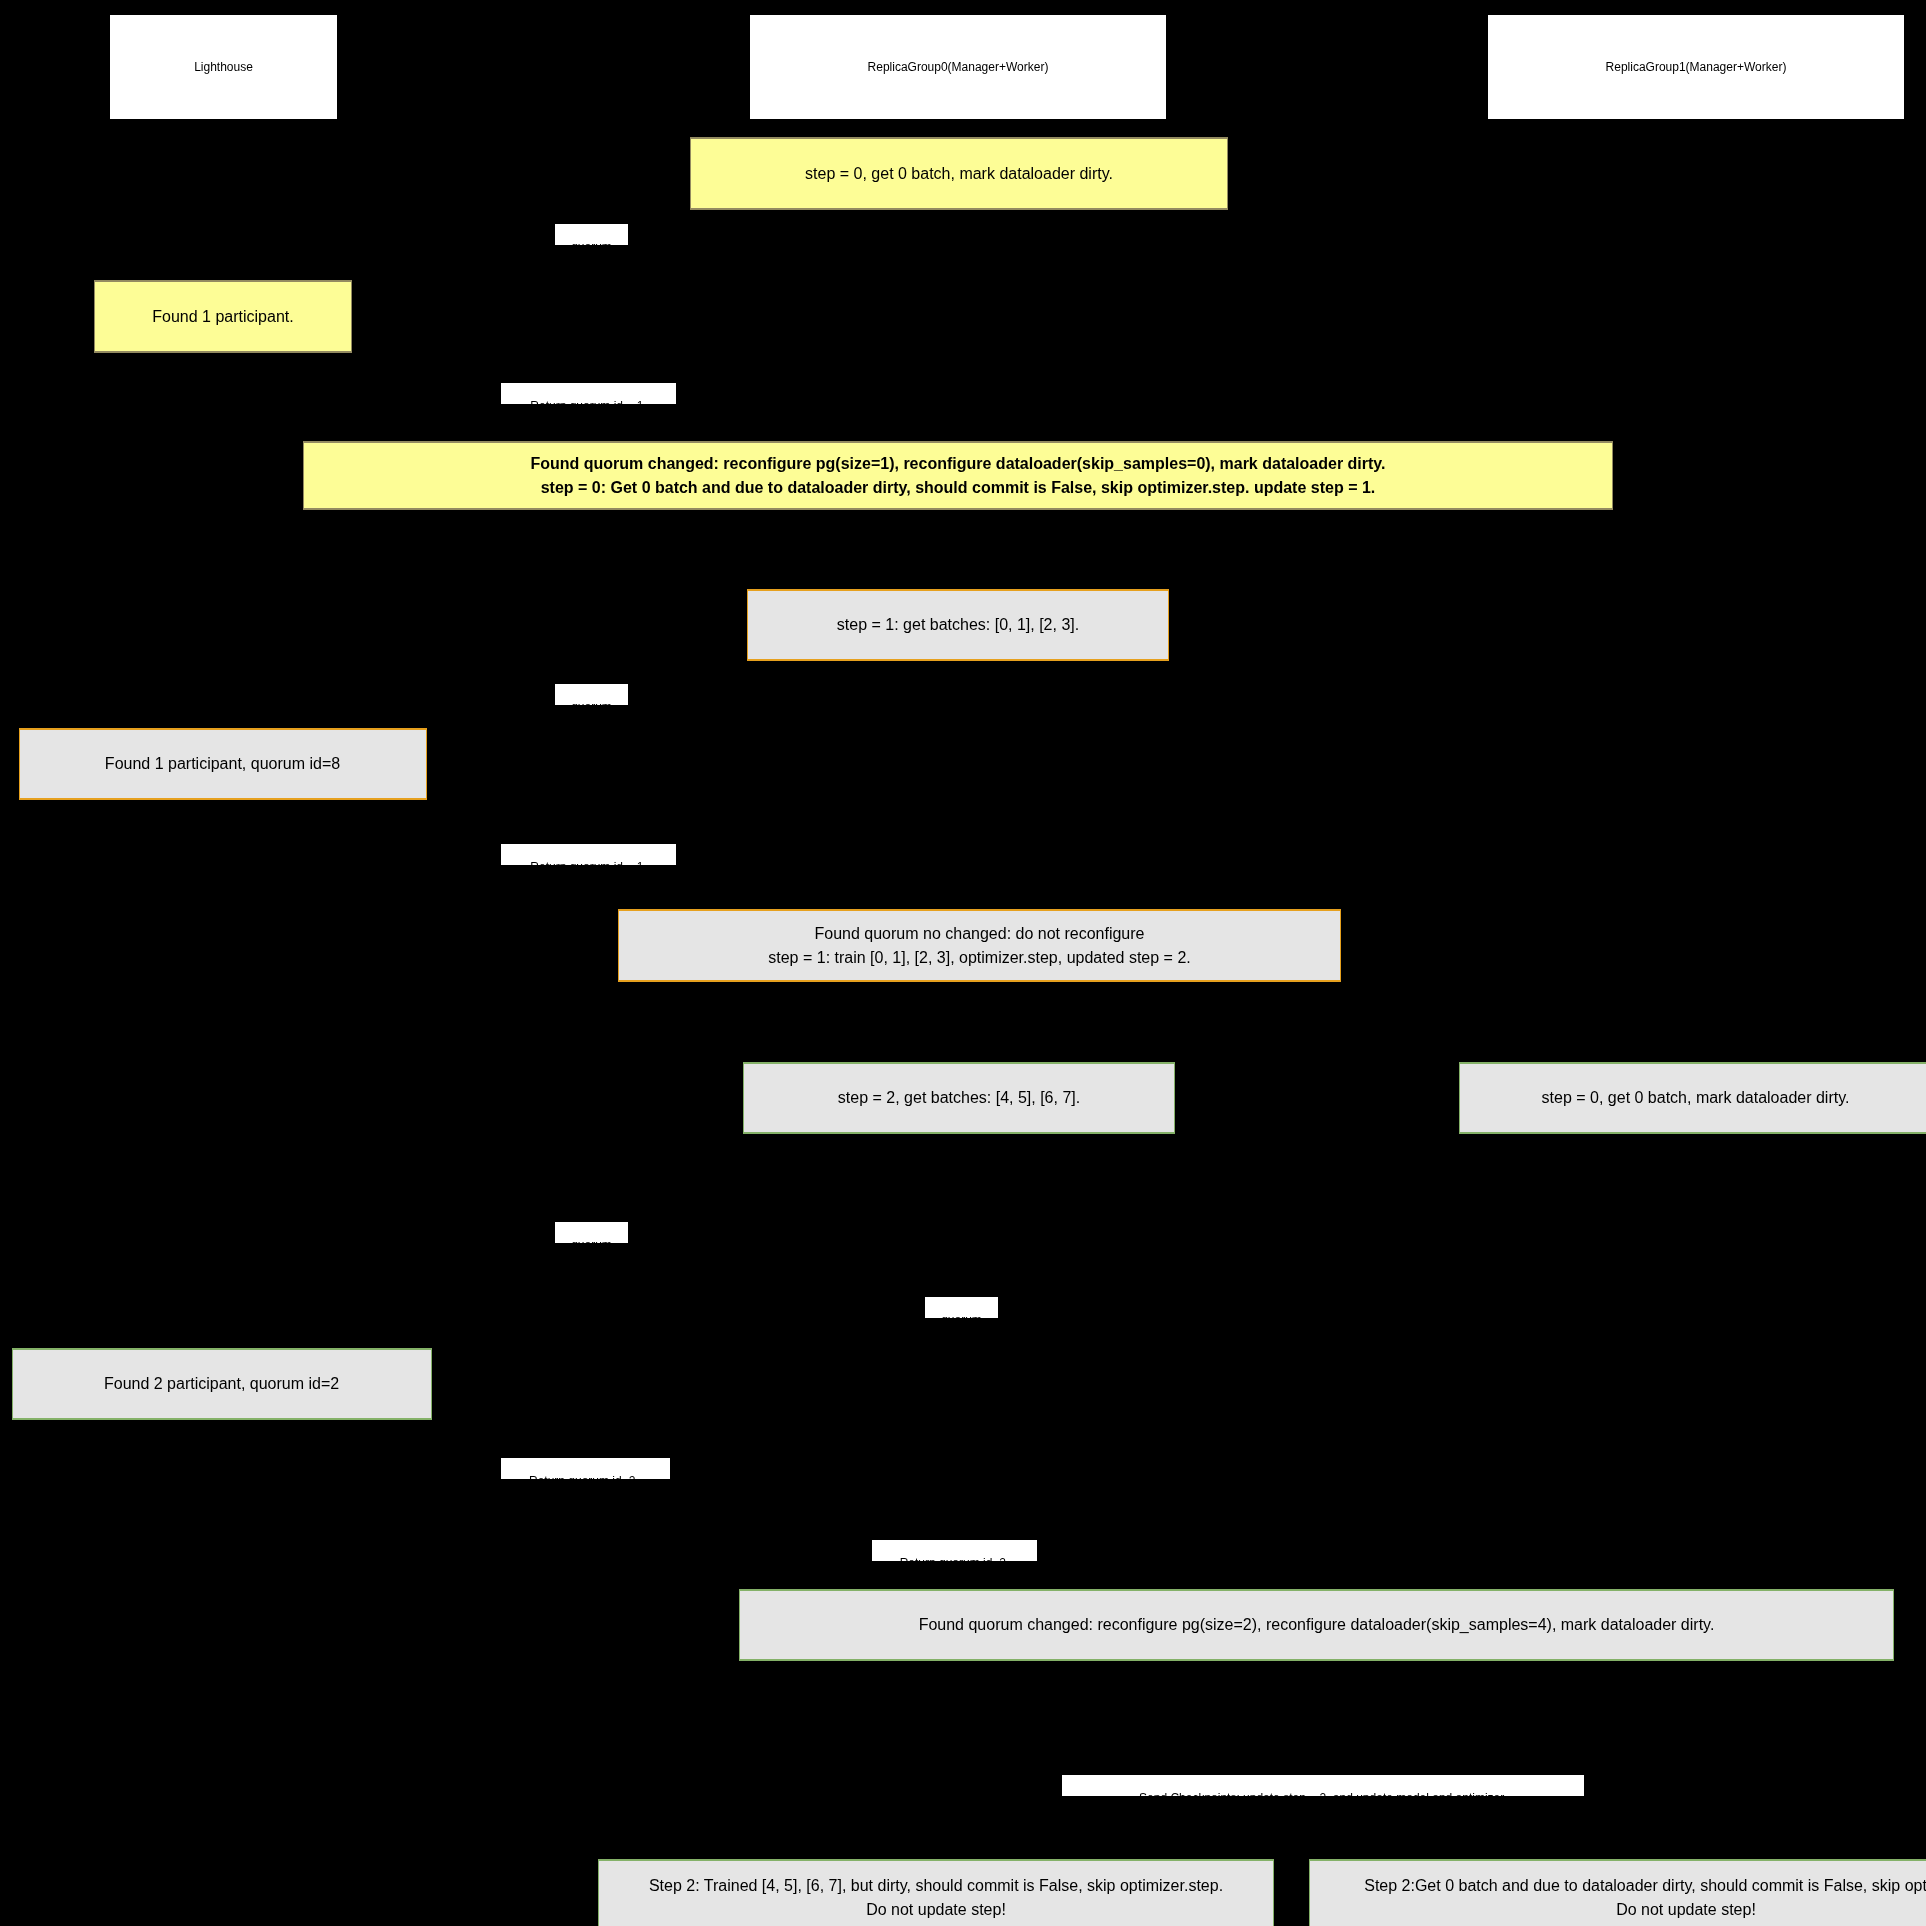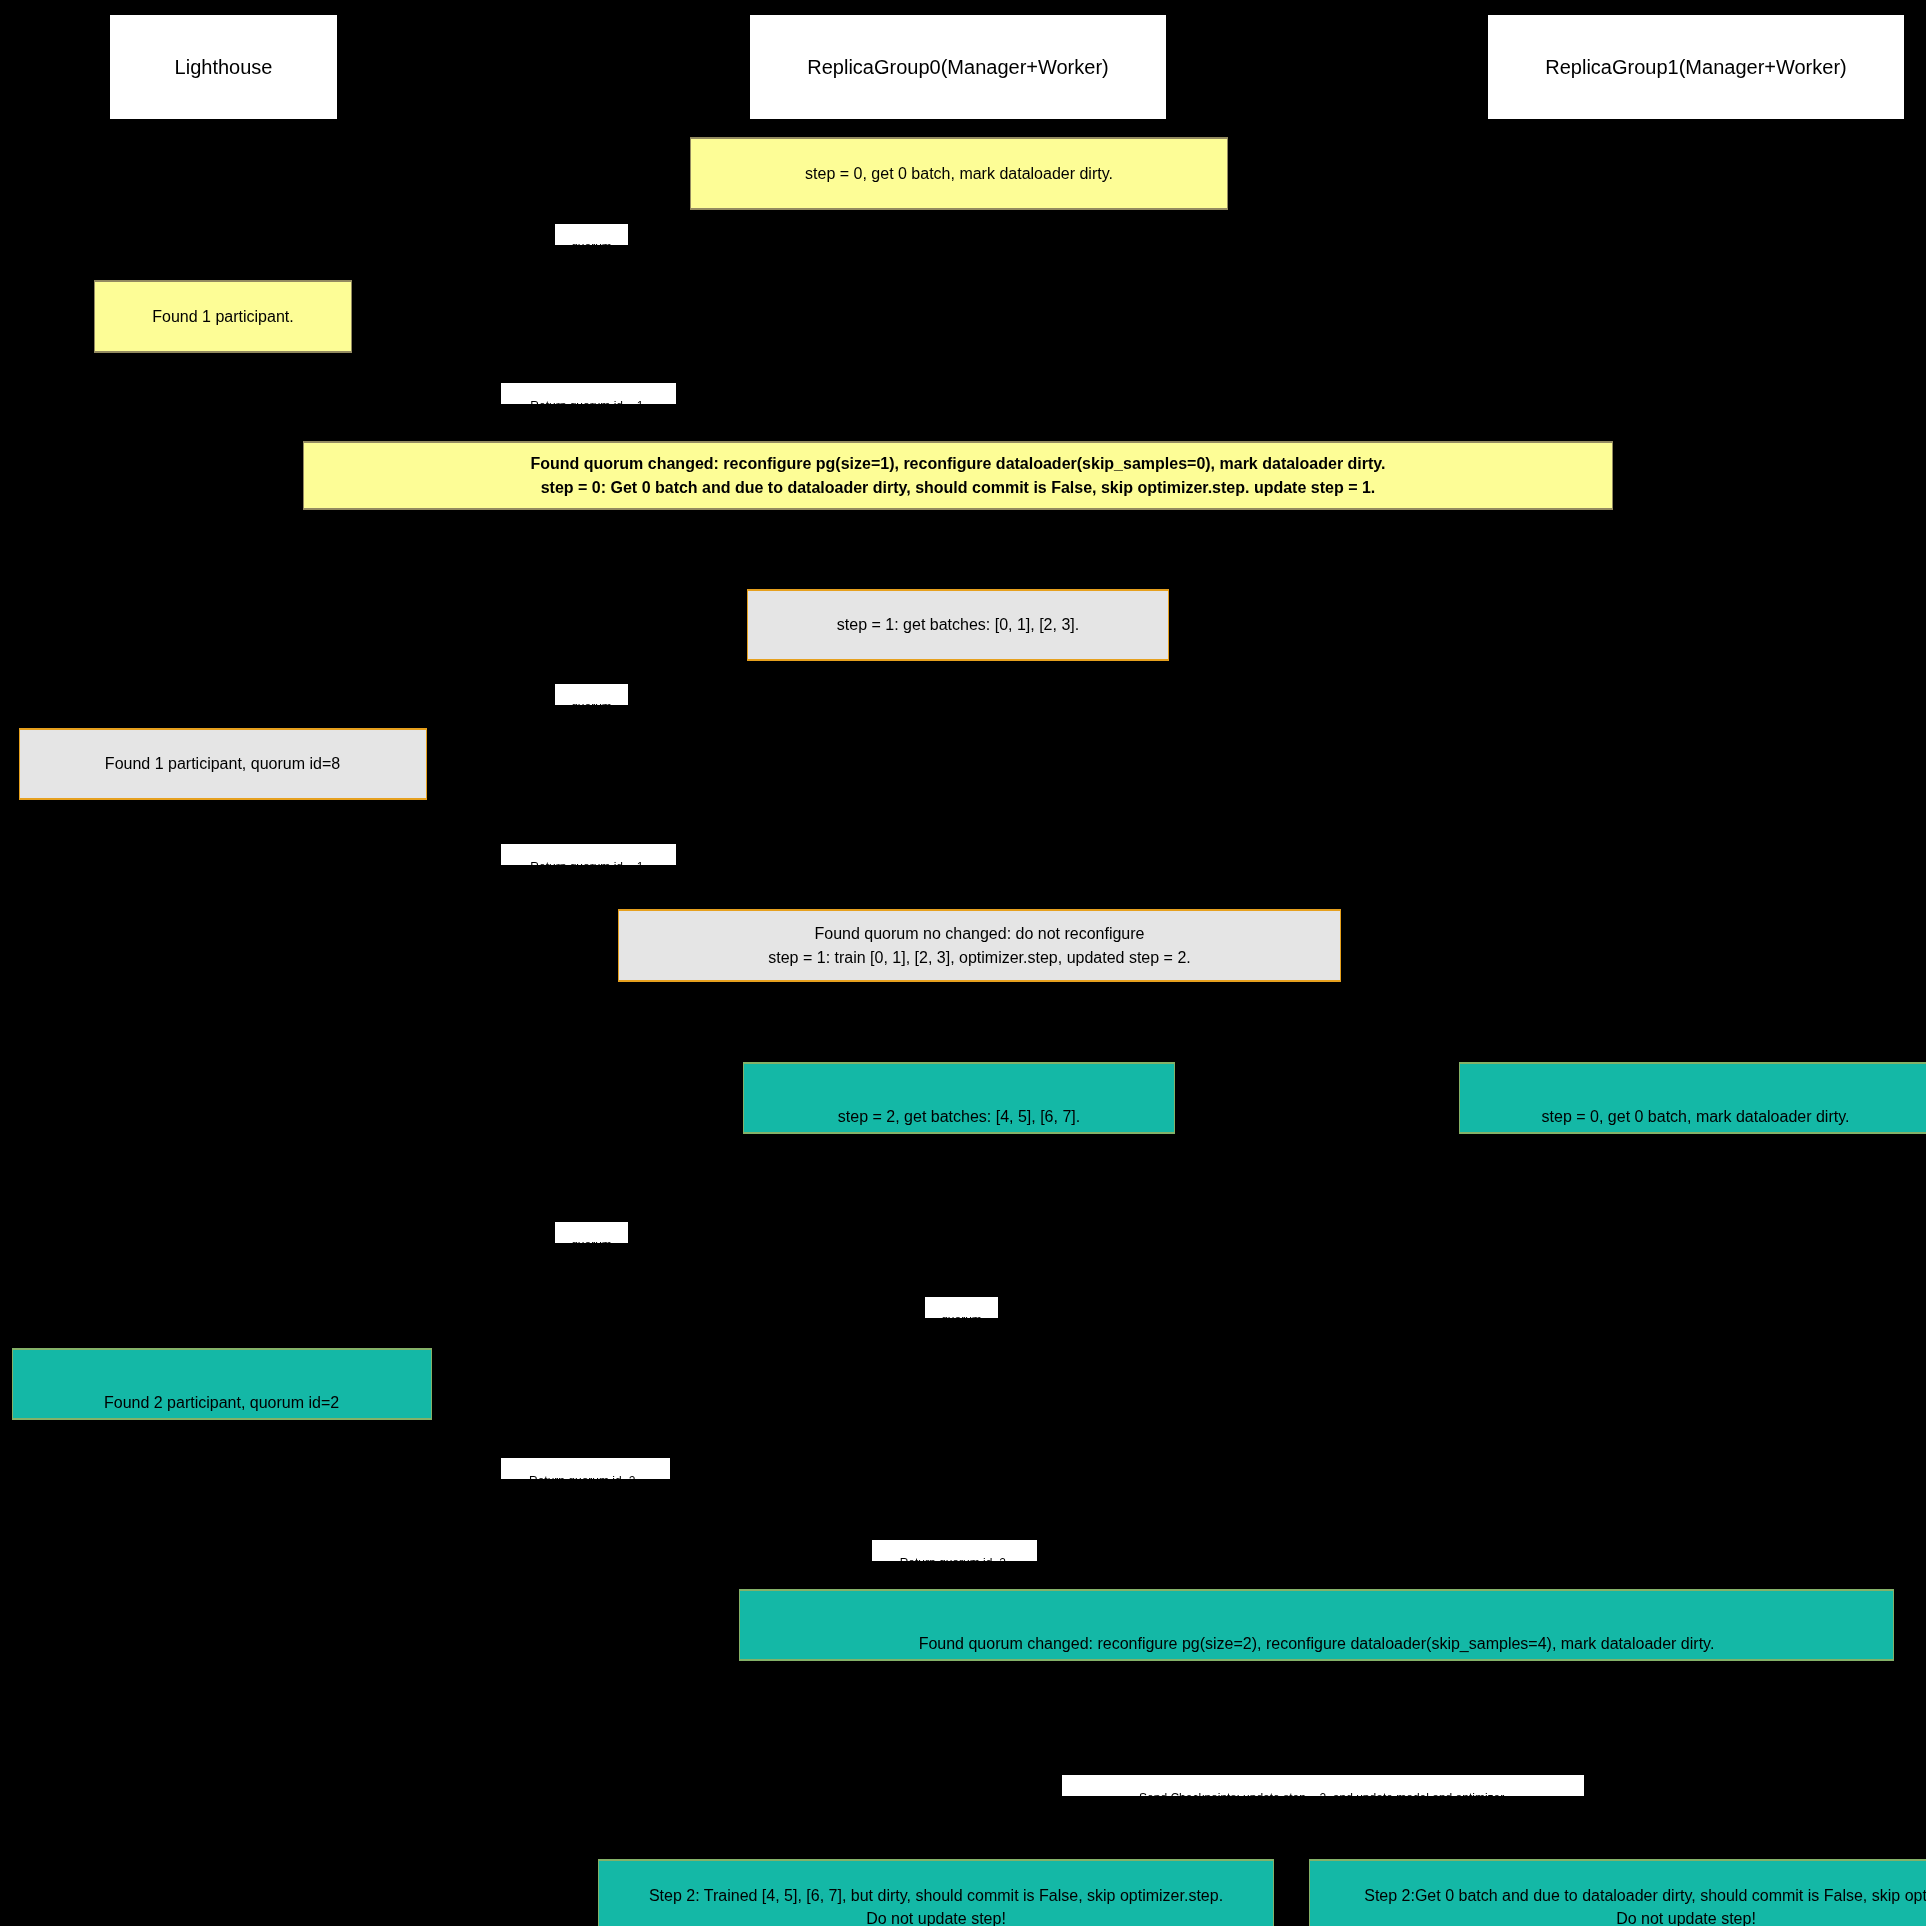--- a/index.html
+++ b/index.html
@@ -21,21 +21,21 @@
   
   .participant {
     position: absolute;
     background: #ffffff;
     border: 0.4px solid #ffffff;
     display: flex;
     align-items: center;
     justify-content: center;
     text-align: center;
     color: #000000;
-    font-size: 20px;
+    font-size: 12px;
     line-height: 1.25;
     box-sizing: border-box;
     padding: 1.5px 4.6px;
   }
 
   
   .lifeline {
     position: absolute;
     width: 1.5px;
     background: #000000;
@@ -63,26 +63,25 @@
     border-right: 0.8px solid #938a61;
   }
   .note.orange {
     background: #e5e5e5;
     border-top: 2.7px solid #e6a01e;
     border-bottom: 2.7px solid #e6a01e;
     border-left: 0.8px solid #e6a01e;
     border-right: 0.8px solid #e6a01e;
   }
   .note.green {
-    background: #14b8a6;
+    background: #e5e5e5;
     border-top: 2.7px solid #84b168;
     border-bottom: 2.7px solid #84b168;
     border-left: 0.8px solid #84b168;
     border-right: 0.8px solid #84b168;
-    align-items: flex-end;
   }
 
   
   .msglabel {
     position: absolute;
     background: #ffffff;
     color: #000000;
     font-size: 12px;
     line-height: 1.3;
     padding: 0.4px 1.9px;

